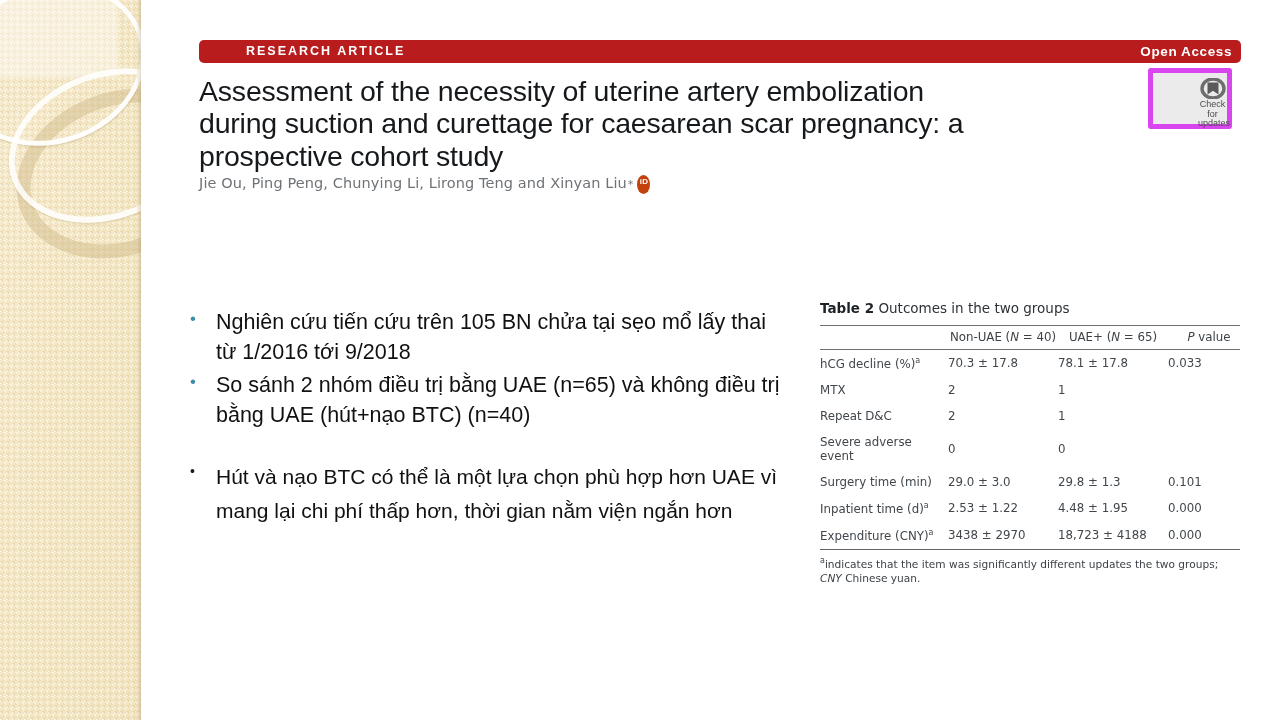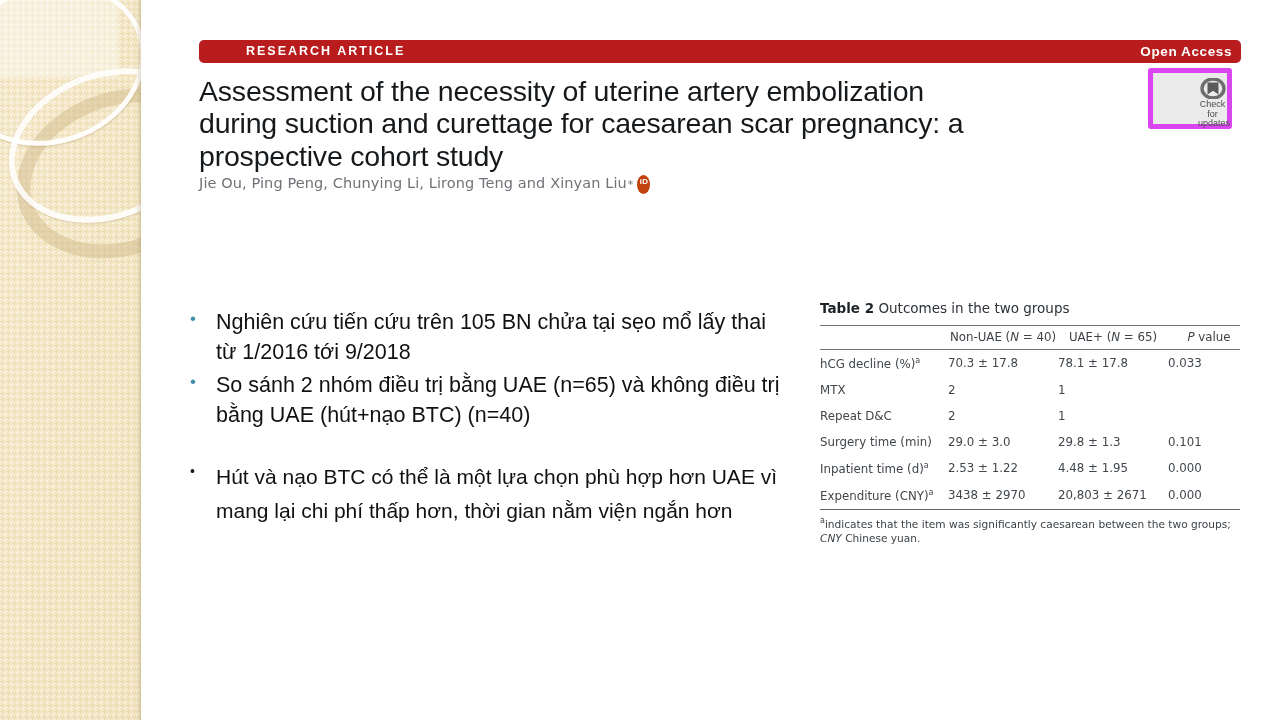--- a/index.html
+++ b/index.html
@@ -236,37 +236,43 @@
           <td>1</td>
           <td></td>
         </tr>
         <tr>
           <td>Repeat D&amp;C</td>
           <td>2</td>
           <td>1</td>
           <td></td>
         </tr>
         <tr>
+          <td>Severe adverse event</td>
+          <td>0</td>
+          <td>0</td>
+          <td></td>
+        </tr>
+        <tr>
           <td>Surgery time (min)</td>
           <td>29.0 ± 3.0</td>
           <td>29.8 ± 1.3</td>
           <td>0.101</td>
         </tr>
         <tr>
           <td>Inpatient time (d)<sup>a</sup></td>
           <td>2.53 ± 1.22</td>
           <td>4.48 ± 1.95</td>
           <td>0.000</td>
         </tr>
         <tr>
           <td>Expenditure (CNY)<sup>a</sup></td>
           <td>3438 ± 2970</td>
-          <td>20,803 ± 2671</td>
+          <td>18,723 ± 4188</td>
           <td>0.000</td>
         </tr>
       </tbody>
   </table>
 
   <div class="tfoot">
-    <sup>a</sup><span>indicates that the item was significantly caesarean between the two groups;</span><br>
+    <sup>a</sup><span>indicates that the item was significantly different updates the two groups;</span><br>
     <i>CNY</i><span> Chinese yuan.</span>
   </div>
 </div>
 
 </body></html>

